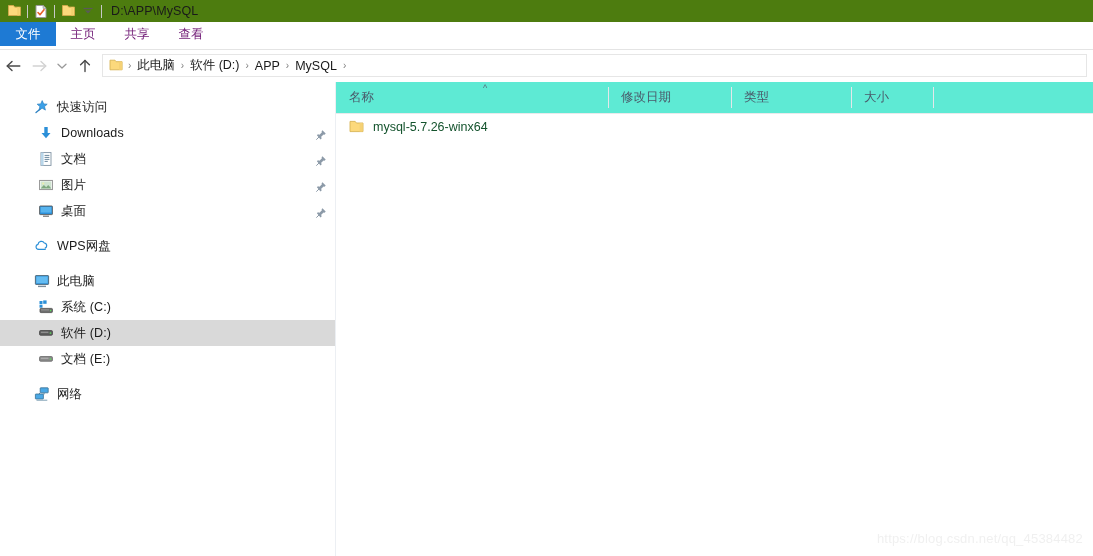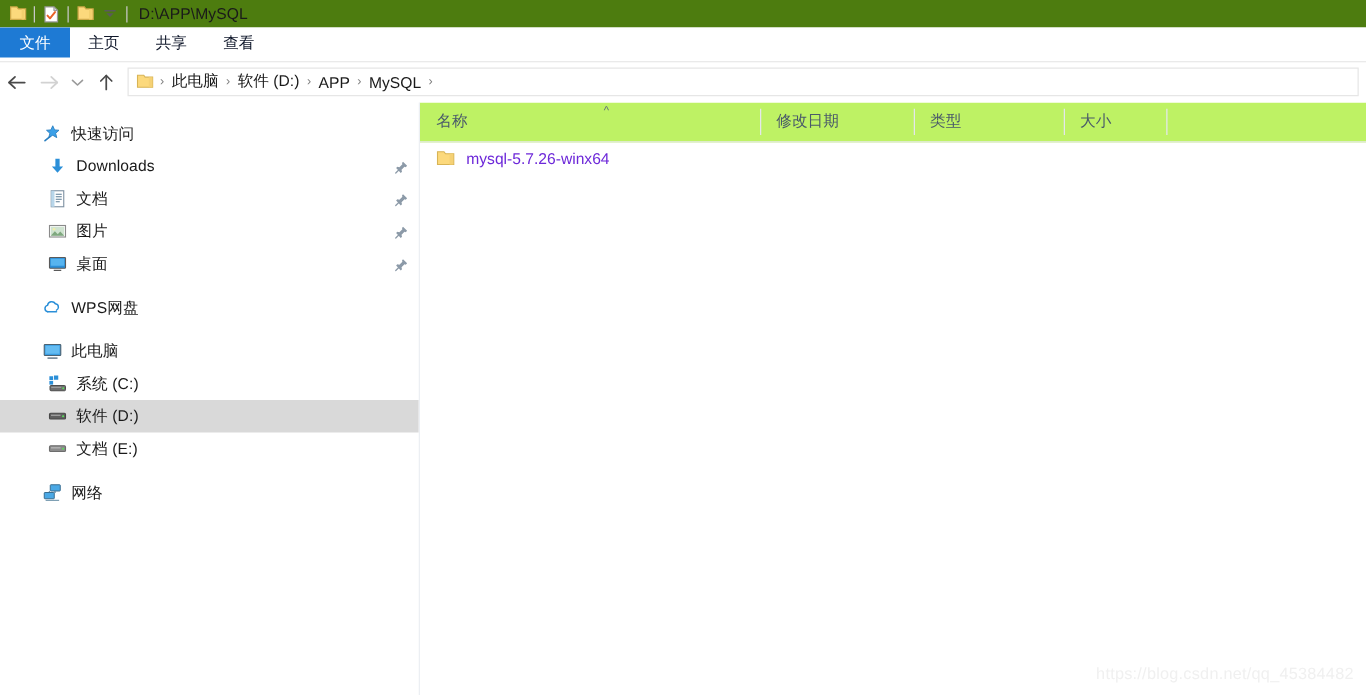--- a/index.html
+++ b/index.html
@@ -64,21 +64,21 @@
     width: 1093px; height: 24px;
     display: flex;
     align-items: stretch;
     background: #ffffff;
   }
   .ribbon-tab {
     display: flex;
     align-items: center;
     justify-content: center;
     font-size: 12.5px;
-    color: #0f172a;
+    color: #701a75;
     padding: 0 12px;
     min-width: 30px;
     cursor: default;
     white-space: nowrap;
   }
   .ribbon-tab.file-tab {
     background: #1e7ad4;
     color: #ffffff;
     width: 56px;
     padding: 0;
@@ -196,21 +196,21 @@
     position: relative;
     background: #ffffff;
     overflow: hidden;
   }
   #column-header {
     position: relative;
     height: 31px;
     display: flex;
     align-items: center;
     border-bottom: 1px solid #e8eaec;
-    background: #bef264;
+    background: #5eead4;
   }
   .col {
     font-size: 12.5px;
     color: #4a5a6a;
     height: 31px;
     display: flex;
     align-items: center;
     padding-left: 13px;
     box-sizing: border-box;
     position: relative;
@@ -240,21 +240,21 @@
   }
   .file-row {
     height: 26px;
     display: flex;
     align-items: center;
     cursor: default;
     white-space: nowrap;
   }
   .file-cell {
     font-size: 12.5px;
-    color: #6d28d9;
+    color: #14532d;
     height: 26px;
     display: flex;
     align-items: center;
     box-sizing: border-box;
     padding-left: 13px;
     overflow: hidden;
   }
   .file-cell.name-cell {
     width: 272px;
     padding-left: 13px;

